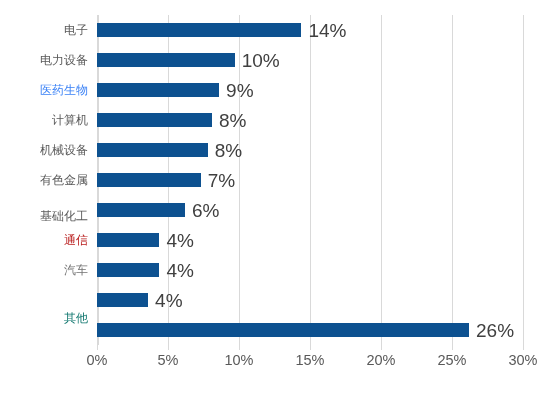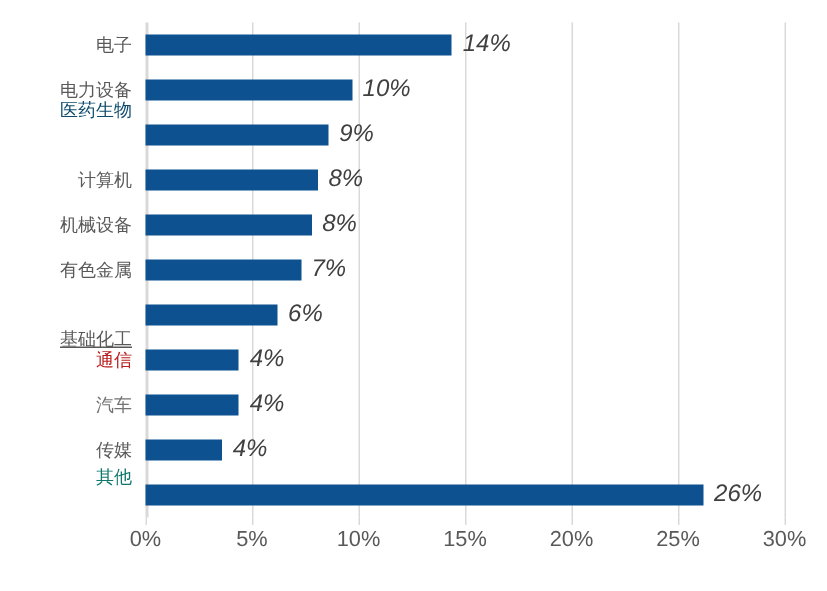--- a/index.html
+++ b/index.html
@@ -56,26 +56,25 @@
     height: 30px;
     display: flex;
     align-items: center;
   }
   .bar {
     height: 14px;
     background: #0D5190;
     flex: 0 0 auto;
   }
   .bar-label {
-    font-size: 16px;
+    font-size: 19px;
     color: #404040;
     margin-left: 7px;
     white-space: nowrap;
     line-height: 1;
-    font-style: italic;
   }
 
   
   .cat-labels {
     position: absolute;
     left: 0;
     top: 15px;
     width: 88px;
     height: 330px;
   }
@@ -176,28 +175,27 @@
         <div class="row" style="top: 300px; height: 30px;">
           <div class="bar" style="width: 372.04px; background: rgb(13, 81, 144);"></div>
           <span class="bar-label" style="color: rgb(64, 64, 64);">26%</span>
         </div>
       </div>
   </div>
 
   <div class="cat-labels" id="cat-labels">
       <div class="cat-label" style="top: 0px; height: 30px; color: rgb(89, 89, 89);">电子</div>
       <div class="cat-label" style="top: 30px; height: 30px; color: rgb(89, 89, 89);">电力设备</div>
-      <div class="cat-label" style="top: 43px; height: 30px; color: #0c4a6e;">医药生物</div>
+      <div class="cat-label" style="top: 60px; height: 30px; color: #3b82f6;">医药生物</div>
       <div class="cat-label" style="top: 90px; height: 30px; color: rgb(89, 89, 89);">计算机</div>
       <div class="cat-label" style="top: 150px; height: 30px; color: rgb(89, 89, 89);">有色金属</div>
       <div class="cat-label" style="top: 120px; height: 30px; color: rgb(89, 89, 89);">机械设备</div>
-      <div class="cat-label" style="top: 196px; height: 30px; color: rgb(89, 89, 89); text-decoration: underline;">基础化工</div>
+      <div class="cat-label" style="top: 186px; height: 30px; color: rgb(89, 89, 89);">基础化工</div>
       <div class="cat-label" style="top: 210px; height: 30px; color: #b91c1c;">通信</div>
       <div class="cat-label" style="top: 240px; height: 30px; color: #737373;">汽车</div>
-      <div class="cat-label" style="top: 270px; height: 30px; color: rgb(89, 89, 89);">传媒</div>
       <div class="cat-label" style="top: 288px; height: 30px; color: #0f766e;">其他</div>
     </div>
 
   <div class="x-axis" id="x-axis">
       <div class="x-tick" style="left: 0px;"></div>
       <div class="x-tick-label" style="left: 0px; color: rgb(89, 89, 89);">0%</div>
       <div class="x-tick" style="left: 71px;"></div>
       <div class="x-tick-label" style="left: 71px; color: rgb(89, 89, 89);">5%</div>
       <div class="x-tick" style="left: 142px;"></div>
       <div class="x-tick-label" style="left: 142px; color: rgb(89, 89, 89);">10%</div>

